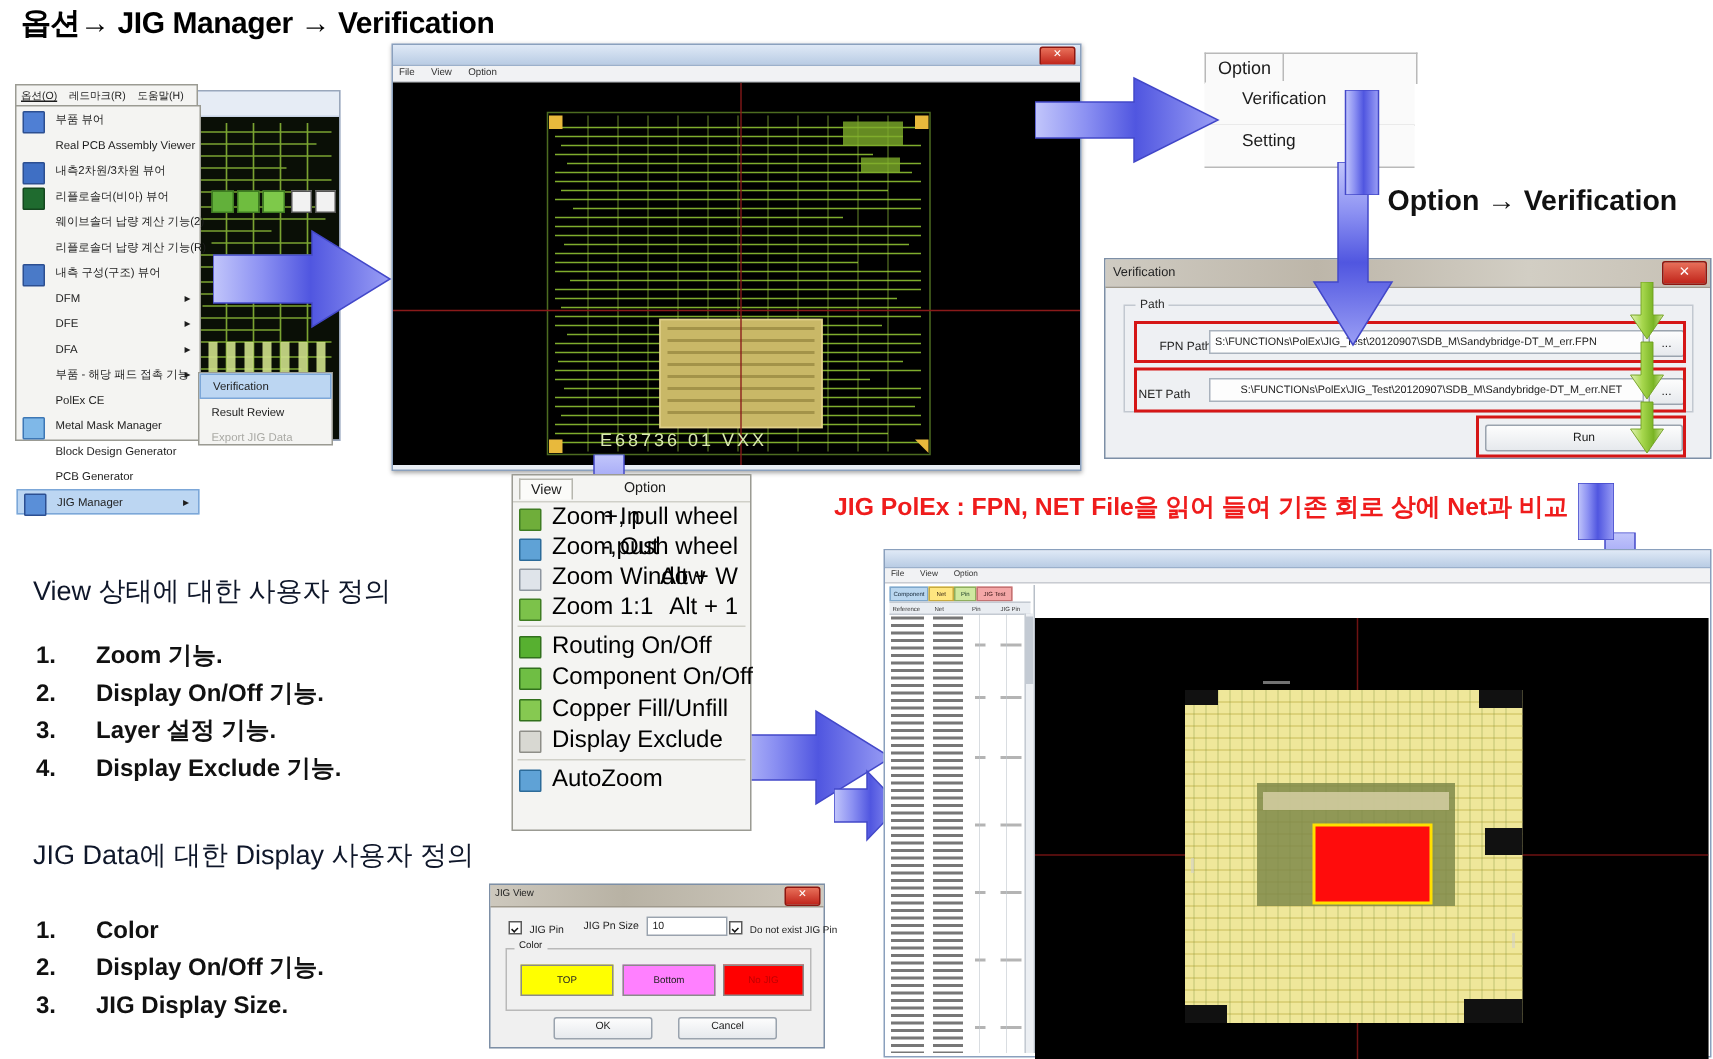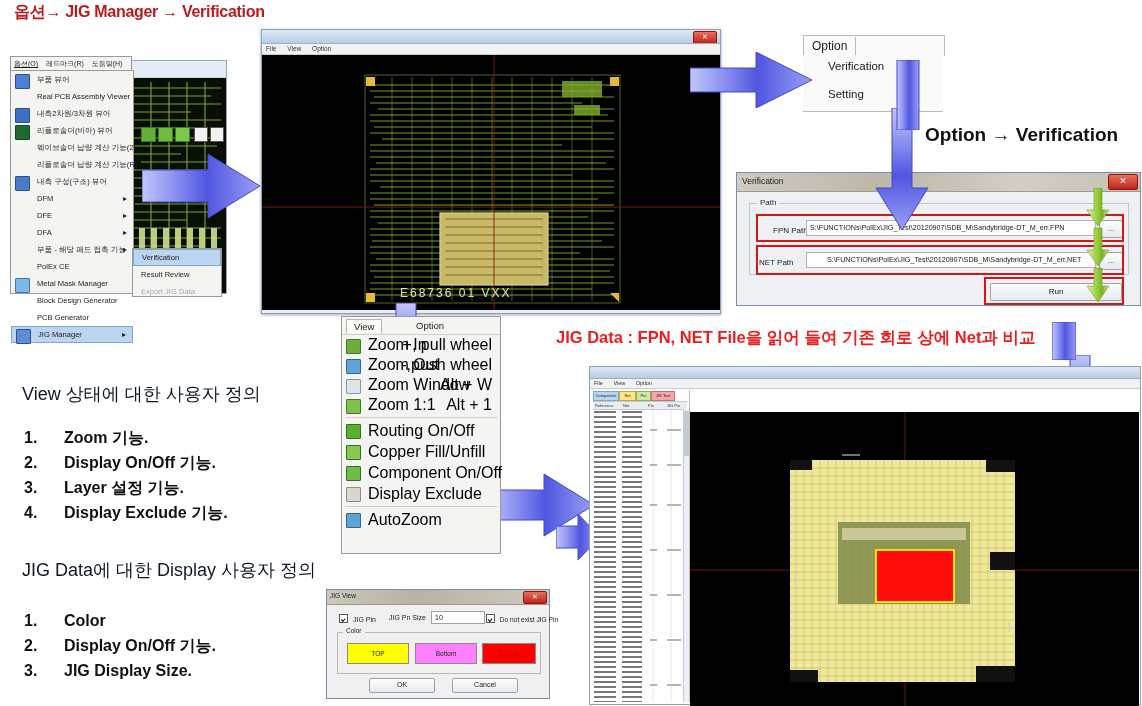--- a/index.html
+++ b/index.html
@@ -1,20 +1,20 @@
 <!DOCTYPE html>
 <html><head>
 <meta charset="utf-8">
 <style>
   html,body{margin:0;padding:0;background:#fff;}
   body{width:1142px;height:706px;position:relative;overflow:hidden;
        font-family:"Liberation Sans","DejaVu Sans",sans-serif;}
   .abs{position:absolute;}
   
-  .slide-title{left:14px;top:2px;font-size:16px;font-weight:bold;color:#b91c1c;letter-spacing:-0.3px;}
+  .slide-title{left:14px;top:2px;font-size:20px;font-weight:bold;color:#000000;letter-spacing:-0.3px;}
   .cap-opt-ver{left:925px;top:124px;font-size:19px;font-weight:bold;color:#111;}
   .red-banner{left:556px;top:327px;font-size:16.5px;font-weight:bold;color:#ef1c1c;white-space:nowrap;}
   .txt-head{font-size:18px;font-weight:normal;color:#0f172a;}
   .lst{font-size:16px;font-weight:bold;color:#111;}
   .lst .num{display:inline-block;width:40px;}
   
   .win{background:#e9eef5;border:1px solid #8aa0bd;box-shadow:0 1px 3px rgba(0,0,0,.35);}
   .titlebar{height:14px;background:linear-gradient(#dfe9f6,#b9cce4);
             border-bottom:1px solid #9bb0cb;font-size:7px;color:#223;
             padding:1px 3px;box-sizing:border-box;overflow:hidden;white-space:nowrap;}
@@ -319,26 +319,26 @@
       <span class="mi" style="top:3.5px;background:#7cc24a;border:1px solid #3f7d22;"></span>
       <span>Zoom 1:1</span>
       <span class="acc">Alt + 1</span>
     </div>
     <div class="menusep"></div>
     <div class="menurow" style="height:21px;line-height:21px;">
       <span class="mi" style="top:4px;background:#57b030;border:1px solid #31701c;"></span>
       <span>Routing On/Off</span>
     </div>
     <div class="menurow" style="height:21px;line-height:21px;">
+      <span class="mi" style="top:4px;background:#6fbe44;border:1px solid #31701c;"></span>
+      <span>Component On/Off</span>
+    </div>
+    <div class="menurow" style="height:21px;line-height:21px;">
       <span class="mi" style="top:4px;background:#86c951;border:1px solid #31701c;"></span>
       <span>Copper Fill/Unfill</span>
-    </div>
-    <div class="menurow" style="height:21px;line-height:21px;">
-      <span class="mi" style="top:4px;background:#6fbe44;border:1px solid #31701c;"></span>
-      <span>Component On/Off</span>
     </div>
     <div class="menurow" style="height:21px;line-height:21px;">
       <span class="mi" style="top:4px;background:#d8d8d2;border:1px solid #8e8e88;"></span>
       <span>Display Exclude</span>
     </div>
     <div class="menusep"></div>
     <div class="menurow" style="height:21px;line-height:21px;">
       <span class="mi" style="top:4px;background:#5fa2d6;border:1px solid #2c6b99;"></span>
       <span>AutoZoom</span>
     </div>
@@ -353,21 +353,21 @@
   <div><span class="num">4.</span><span>Display Exclude 기능.</span></div>
 </div>
 
 <div class="abs txt-head" style="left:22px;top:558px;">JIG Data에 대한 Display 사용자 정의</div>
 <div class="abs lst" style="left:24px;top:608px;line-height:25px;">
   <div><span class="num">1.</span><span>Color</span></div>
   <div><span class="num">2.</span><span>Display On/Off 기능.</span></div>
   <div><span class="num">3.</span><span>JIG Display Size.</span></div>
 </div>
 
-<div class="abs red-banner">JIG Data : FPN, NET File을 읽어 들여 기존 회로 상에 Net과 비교</div>
+<div class="abs red-banner">JIG PolEx : FPN, NET File을 읽어 들여 기존 회로 상에 Net과 비교</div>
 
 <div class="abs jdlg" style="left:326px;top:589px;width:222px;height:108px;">
   <div class="abs" style="left:0;top:0;width:222px;height:14px;background:linear-gradient(90deg,#cdc8bd,#b8b2a4 40%,#cfcabf);border-bottom:1px solid #a09a8d;">
     <span class="abs" style="left:3px;top:2px;font-size:6.5px;color:#222;">JIG View</span>
     <span class="abs" style="right:2px;top:1px;width:22px;height:11px;background:linear-gradient(#e8705a,#c0241a);border:1px solid #8d1710;border-radius:2px;color:#fff;font-size:7px;line-height:10px;text-align:center;">✕</span>
   </div>
 
   <div class="abs" style="left:12px;top:24px;font-size:7px;color:#222;">
     <span class="chk"></span>
     <span style="margin-left:3px;">JIG Pin</span>

